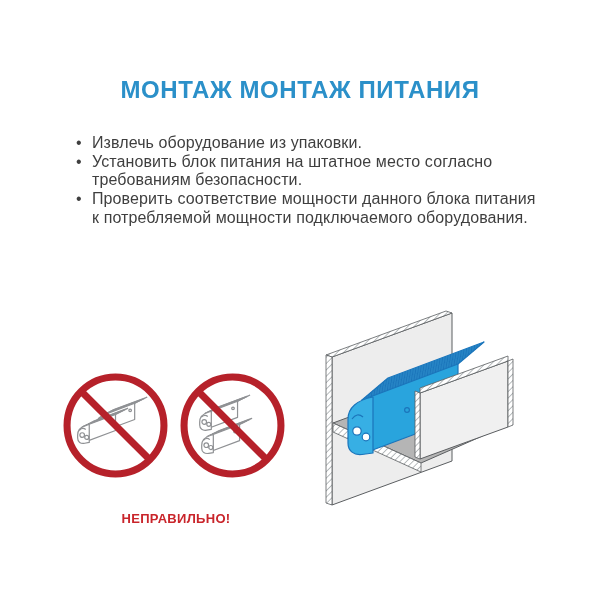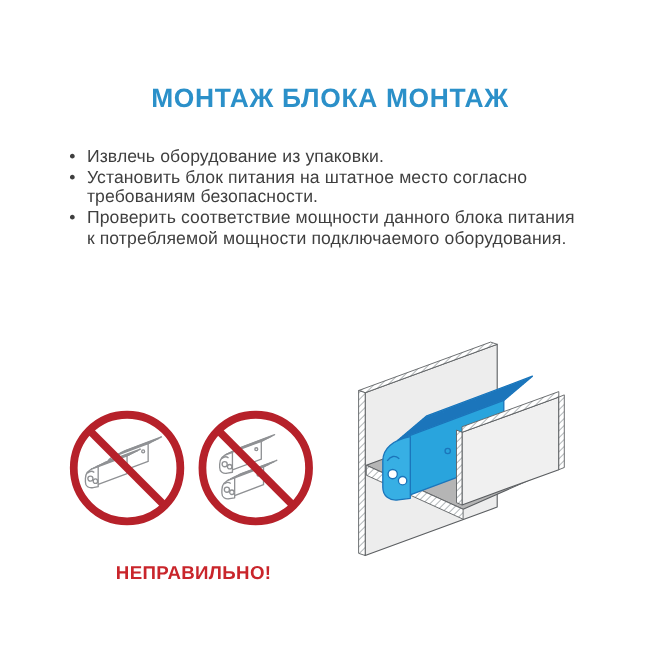--- a/index.html
+++ b/index.html
@@ -5,46 +5,46 @@
   html,body{margin:0;padding:0;background:#fff;}
   .page{
     position:relative;width:600px;height:600px;background:#ffffff;overflow:hidden;
     font-family:"Liberation Sans",sans-serif;color:#3f3f3f;
   }
   .title{
     position:absolute;top:76px;left:0;width:600px;text-align:center;
     font-size:24px;font-weight:bold;letter-spacing:.6px;color:#2b90c9;margin:0;
   }
   .instructions{
-    position:absolute;top:134px;left:61px;width:476px;margin:0;padding:0;list-style:none;
+    position:absolute;top:134px;left:74px;width:476px;margin:0;padding:0;list-style:none;
     font-size:16px;line-height:18.7px;letter-spacing:.1px;
   }
   .instructions li{position:relative;padding-left:18px;margin:0;}
   .instructions li::before{content:"\2022";position:absolute;left:2px;top:0;color:#3f3f3f;}
   .itext{white-space:pre-line;}
   .fig-wrong{position:absolute;left:60px;top:372px;width:232px;height:107px;}
   .fig-wrong svg{position:absolute;top:0;}
   .svg-circ1{left:2px;}
   .svg-circ2{left:119px;}
   .wrong-label{
     position:absolute;left:60px;top:511px;width:232px;text-align:center;
-    font-size:17px;font-weight:bold;letter-spacing:.3px;color:#c9252b;
+    font-size:13px;font-weight:bold;letter-spacing:.3px;color:#c9252b;
   }
   .fig-correct{position:absolute;left:295px;top:305px;width:270px;height:210px;}
   .correct-caption{
     position:absolute;left:290px;top:509px;width:270px;text-align:center;
     font-size:11px;line-height:13.5px;letter-spacing:.5px;color:#4e90a9;white-space:pre-line;
   }
 </style>
 </head>
 <body>
 
 <div class="page">
 
-  <h1 class="title">МОНТАЖ БЛОКА МОНТАЖ</h1>
+  <h1 class="title">МОНТАЖ МОНТАЖ ПИТАНИЯ</h1>
 
   <ul class="instructions">
     <li><span class="itext">Извлечь оборудование из упаковки.</span></li>
     <li><span class="itext">Установить блок питания на штатное место согласно
 требованиям безопасности.</span></li>
     <li><span class="itext">Проверить соответствие мощности данного блока питания
 к потребляемой мощности подключаемого оборудования.</span></li>
   </ul>
 
   <div class="fig-wrong">

